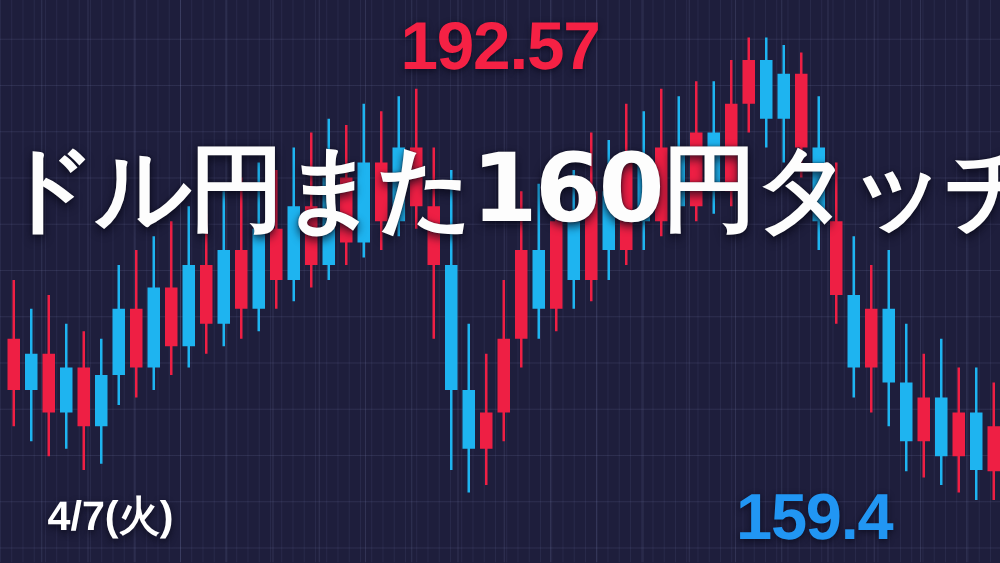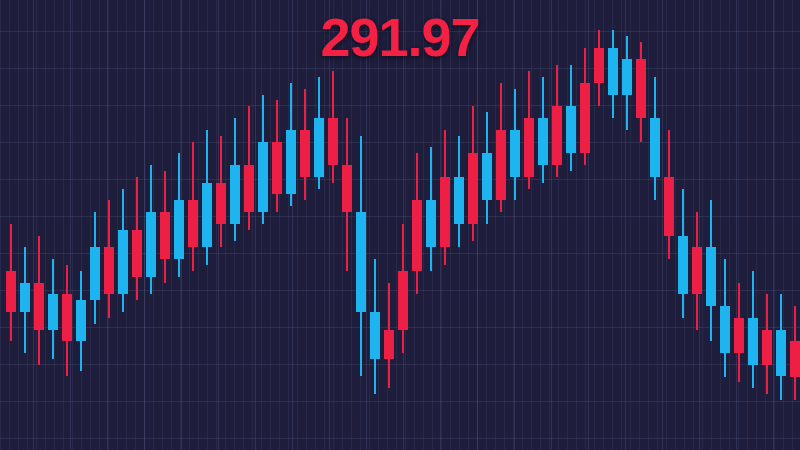--- a/index.html
+++ b/index.html
@@ -304,20 +304,23 @@
       <div class="candle up" style="left: 776px; top: 0px; width: 10px; height: 450px;">
         <div class="wick" style="top: 294.286px; height: 105.714px;"></div>
         <div class="body" style="top: 329.524px; height: 46.9841px;"></div>
       </div>
       <div class="candle down" style="left: 790px; top: 0px; width: 10px; height: 450px;">
         <div class="wick" style="top: 306.032px; height: 93.9683px;"></div>
         <div class="body" style="top: 341.27px; height: 35.2381px;"></div>
       </div>
     </div>
 
-  <div class="price-top">291.97</div>
+  <div class="price-top">192.57</div>
 
   <div class="headline">
+    <span class="ln">ドル円また160円タッチ</span>
   </div>
 
-
+  <div class="date">4/7(火)</div>
+
+  <div class="price-bottom">159.4</div>
 
 </div>
 
 </body></html>

